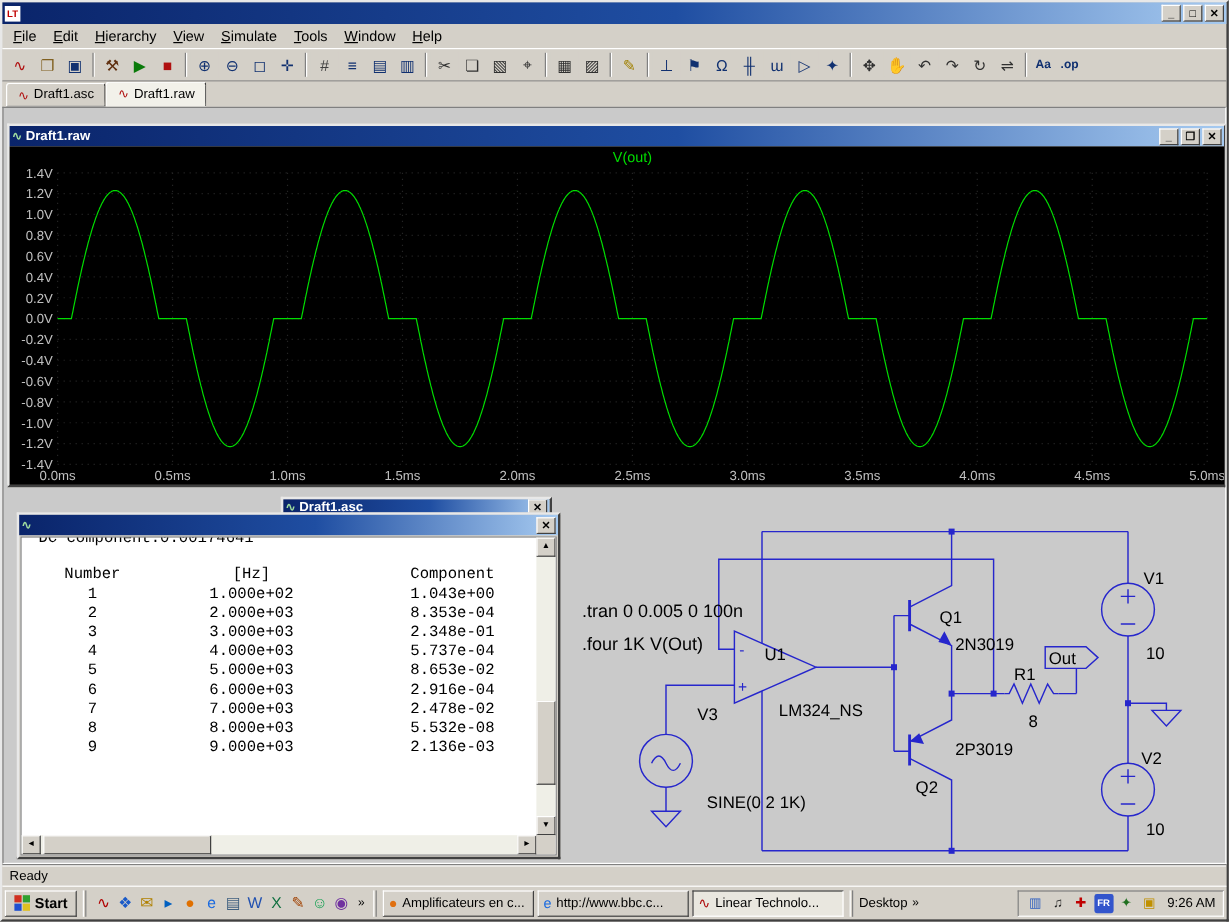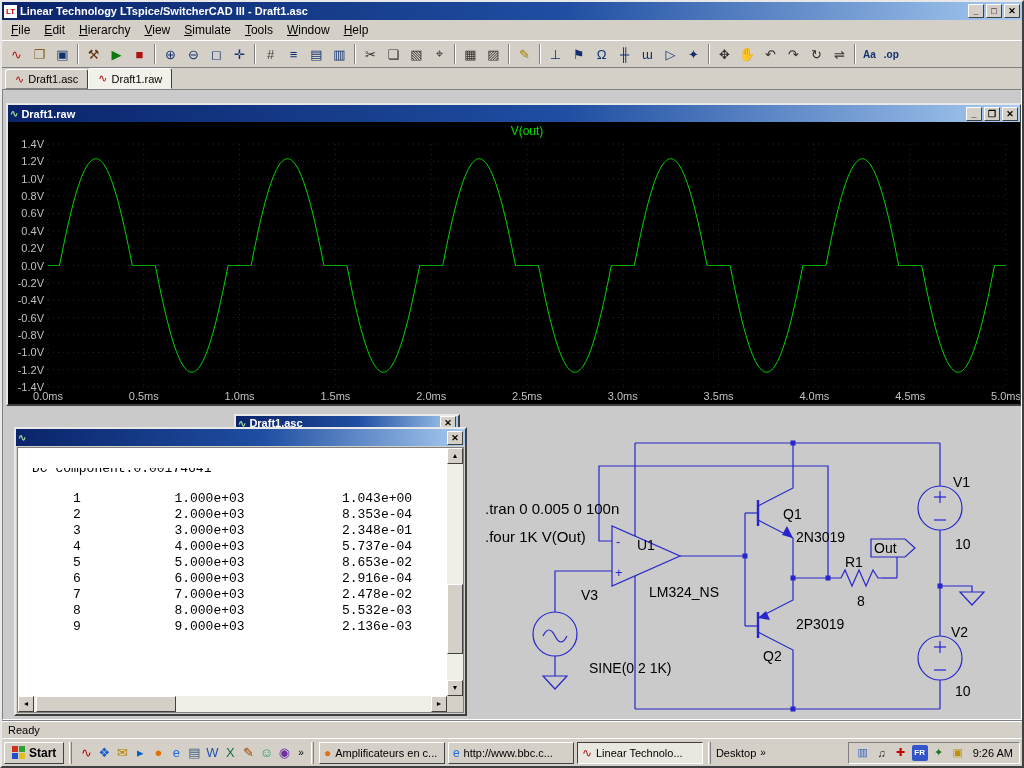--- a/index.html
+++ b/index.html
@@ -51,21 +51,21 @@
   .plot-body { height:282px; background:#000; }
   #plot-svg { display:block; font-family:"Liberation Sans",sans-serif; }
 
   #doc-sliver { left:231px; top:324px; width:226px; height:15px; z-index:1; overflow:hidden;
                 border-width:2px 2px 0 2px; }
   #doc-sliver .child-titlebar { height:14px; }
 
   #error-log { left:11px; top:337px; width:453px; height:289px; z-index:2;
                display:flex; flex-direction:column; }
   .log-body { flex:1; margin:1px; position:relative; background:#fff; border:1px solid #808080; overflow:hidden; }
-  .log-text { position:absolute; left:0; top:0; right:16px; bottom:16px; padding:20px 0 0 14px;
+  .log-text { position:absolute; left:0; top:0; right:16px; bottom:16px; padding:0 0 0 14px;
               font-family:"Liberation Mono", monospace; font-size:13px; line-height:16px;
               color:#000; overflow:hidden; }
   .log-line { display:flex; white-space:pre; }
   .c1 { width:90px;  text-align:center; flex:none; }
   .c2 { width:175px; text-align:center; flex:none; }
   .c3 { width:160px; text-align:center; flex:none; }
   .log-blank { height:14px; }
   .log-clip { height:9px; overflow:hidden; }
   .log-clip-inner { margin-top:-7px; }
   .log-total { margin-top:3px; }
@@ -115,21 +115,20 @@
   .tray-badge { font-size:8px; font-weight:bold; border-radius:2px; }
   .tray-time { font-size:11px; padding-left:4px; }
 </style>
 </head>
 <body>
 
 <div class="app">
 
   <div class="titlebar">
     <span class="app-icon">LT</span>
-    <span>Linear Technology LTspice/SwitcherCAD III - Draft1.asc</span>
     <span class="win-controls">
       <span class="win-btn">_</span>
       <span class="win-btn">□</span>
       <span class="win-btn">✕</span>
     </span>
   </div>
 
   <div class="menubar" id="menubar">
       <div class="menu-item">File</div>
       <div class="menu-item">Edit</div>
@@ -365,29 +364,34 @@
         <span class="win-controls">
             <span class="win-btn">✕</span>
           </span>
       </div>
       <div class="log-body">
         <div class="log-text">
           <div class="log-clip">
             <div class="log-clip-inner">DC component:0.00174641</div>
           </div>
           <div class="log-blank"></div>
+          <div class="log-line">
+            <span class="c1">Number</span>
+            <span class="c2">[Hz]</span>
+            <span class="c3">Component</span>
+          </div>
           <div id="log-rows">
-              <div class="log-line"><span class="c1">1</span><span class="c2">1.000e+03</span><span class="c3">1.043e+00</span></div>
+              <div class="log-line"><span class="c1">1</span><span class="c2">1.000e+02</span><span class="c3">1.043e+00</span></div>
               <div class="log-line"><span class="c1">2</span><span class="c2">2.000e+03</span><span class="c3">8.353e-04</span></div>
               <div class="log-line"><span class="c1">3</span><span class="c2">3.000e+03</span><span class="c3">2.348e-01</span></div>
               <div class="log-line"><span class="c1">4</span><span class="c2">4.000e+03</span><span class="c3">5.737e-04</span></div>
               <div class="log-line"><span class="c1">5</span><span class="c2">5.000e+03</span><span class="c3">8.653e-02</span></div>
               <div class="log-line"><span class="c1">6</span><span class="c2">6.000e+03</span><span class="c3">2.916e-04</span></div>
               <div class="log-line"><span class="c1">7</span><span class="c2">7.000e+03</span><span class="c3">2.478e-02</span></div>
-              <div class="log-line"><span class="c1">8</span><span class="c2">8.000e+03</span><span class="c3">5.532e-03</span></div>
+              <div class="log-line"><span class="c1">8</span><span class="c2">8.000e+03</span><span class="c3">5.532e-08</span></div>
               <div class="log-line"><span class="c1">9</span><span class="c2">9.000e+03</span><span class="c3">2.136e-03</span></div>
             </div>
         </div>
         <div class="vscroll">
           <span class="scroll-btn" style="top:0;">▲</span>
           <span class="vthumb"></span>
           <span class="scroll-btn" style="bottom:0;">▼</span>
         </div>
         <div class="hscroll">
           <span class="scroll-btn" style="left:0;">◄</span>

